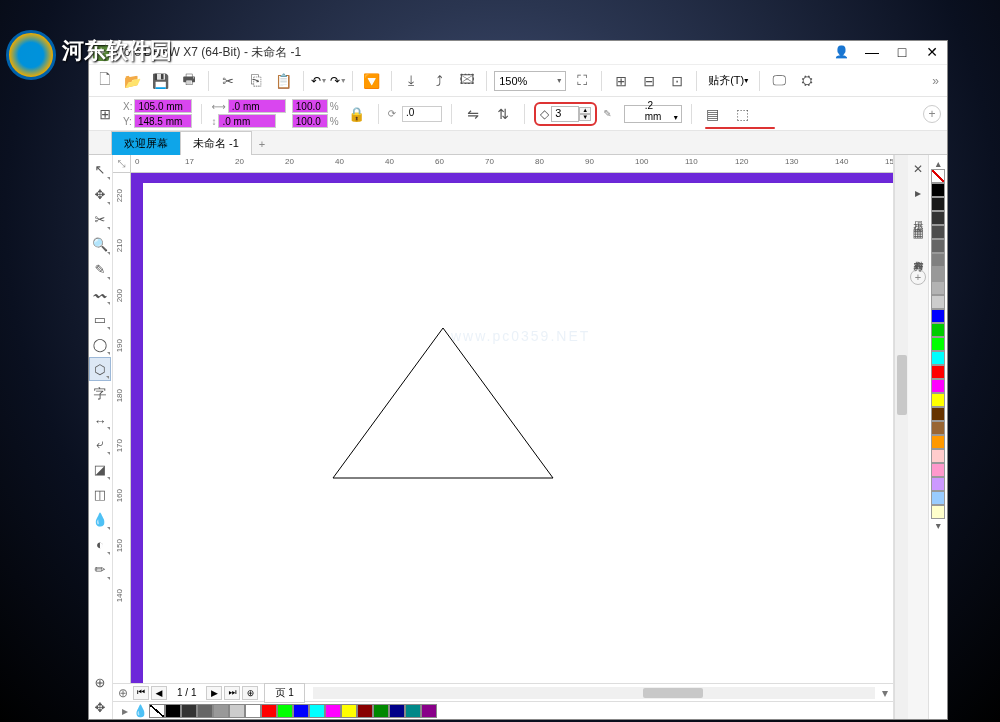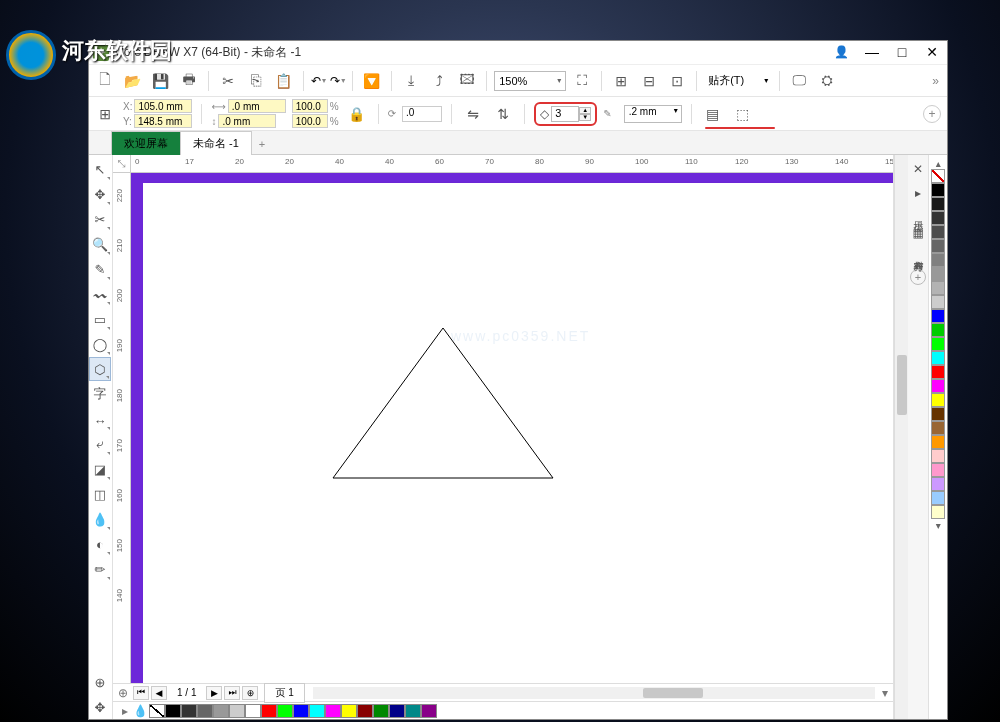--- a/index.html
+++ b/index.html
@@ -68,58 +68,58 @@
     cursor:pointer;color:#555;border-radius:2px;font-size:14px;
   }
   .tb-sep{width:1px;height:20px;background:#ddd;margin:0 3px;}
   .tb-drop{display:flex;align-items:center;}
   .tb-drop .car{font-size:8px;color:#888;margin-left:1px;}
   .zoom-combo{
     width:72px;height:20px;border:1px solid #bbb;display:flex;align-items:center;
     padding:0 4px;font-size:11px;position:relative;
   }
   .zoom-combo .car{position:absolute;right:4px;font-size:8px;color:#666;}
-  .snapto{display:flex;align-items:center;gap:20px;font-size:11px;padding:0 4px;}
+  .snapto{display:flex;align-items:center;gap:0;font-size:11px;padding:0 4px;}
   .propbar{
     height:34px;background:#fff;display:flex;align-items:center;padding:0 4px;
     gap:6px;border-bottom:1px solid #e5e5e5;font-size:11px;position:relative;
   }
   .prop-group{display:flex;flex-direction:column;gap:1px;}
   .prop-row{display:flex;align-items:center;gap:2px;}
   .prop-label{color:#888;font-size:10px;}
   .prop-input{
     width:58px;height:14px;border:1px solid #ccc;padding:0 3px;font-size:10px;
-    background:#fef9c3;display:flex;align-items:center;
+    background:#d946ef;display:flex;align-items:center;
   }
   .prop-input.sm{width:36px;}
   .spinner-btns{display:flex;flex-direction:column;}
   .spin{width:12px;height:7px;border:1px solid #bbb;font-size:6px;display:flex;
     align-items:center;justify-content:center;background:#f5f5f5;cursor:pointer;}
   .rot-input{width:40px;height:16px;border:1px solid #ccc;padding:0 3px;font-size:10px;}
   .sides-box{
     display:flex;align-items:center;border:2px solid #d33;border-radius:6px;padding:2px 4px;
     position:relative;
   }
   .sides-icon{font-size:12px;margin-right:2px;color:#555;}
   .sides-input{width:28px;height:16px;border:1px solid #bbb;text-align:left;padding:0 3px;font-size:11px;}
   .outline-combo{
-    width:58px;height:18px;border:1px solid #bbb;display:flex;align-items:flex-start;
-    padding:0 4px;font-size:10px;position:relative;margin-left:6px;
+    width:58px;height:18px;border:1px solid #bbb;display:flex;align-items:flex-end;
+    padding:0 20px;font-size:10px;position:relative;margin-left:6px;
   }
   .red-underline{
     position:absolute;height:2px;background:#d33;width:70px;left:616px;top:30px;border-radius:2px;
   }
   .prop-plus{position:absolute;right:6px;width:18px;height:18px;border:1px solid #ccc;
     border-radius:50%;display:flex;align-items:center;justify-content:center;color:#888;font-size:12px;}
   .tabs-row{
     height:24px;background:#f4f4f4;display:flex;align-items:flex-end;padding-left:22px;
     border-bottom:1px solid #ccc;font-size:11px;
   }
   .doc-tab{
-    padding:4px 12px;background:#15803d;border:1px solid #ccc;border-bottom:none;
+    padding:4px 12px;background:#0ea5e9;border:1px solid #ccc;border-bottom:none;
     margin-right:-1px;cursor:pointer;position:relative;top:1px;
   }
   .doc-tab.active{background:#fff;}
   .tab-add{padding:4px 8px;color:#888;cursor:pointer;}
   .workspace{flex:1;display:flex;overflow:hidden;position:relative;}
   .toolbox{
     width:24px;background:#fff;border-right:1px solid #e0e0e0;display:flex;
     flex-direction:column;padding-top:2px;gap:1px;
   }
   .tool{

